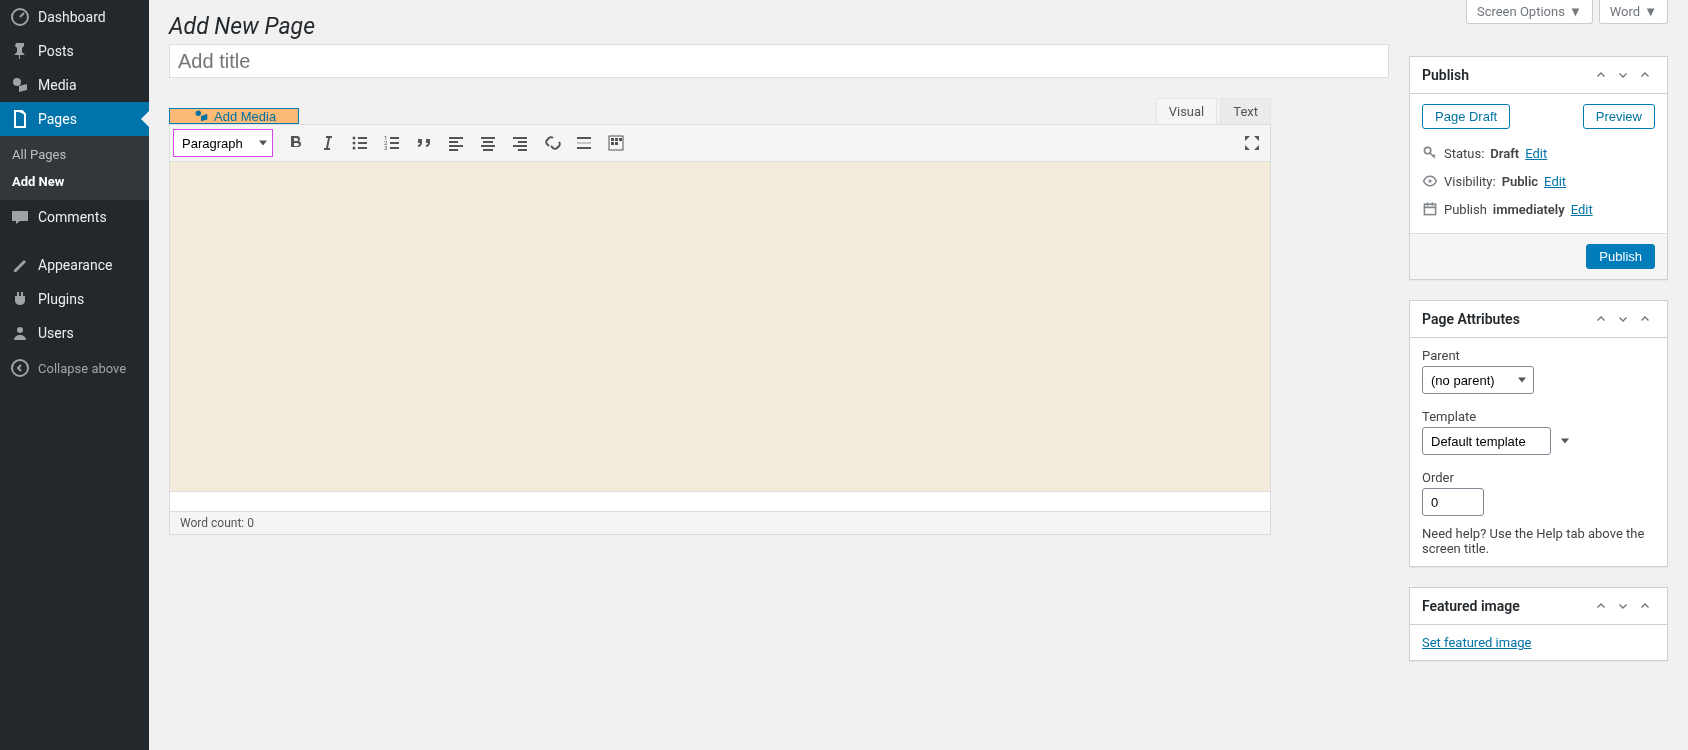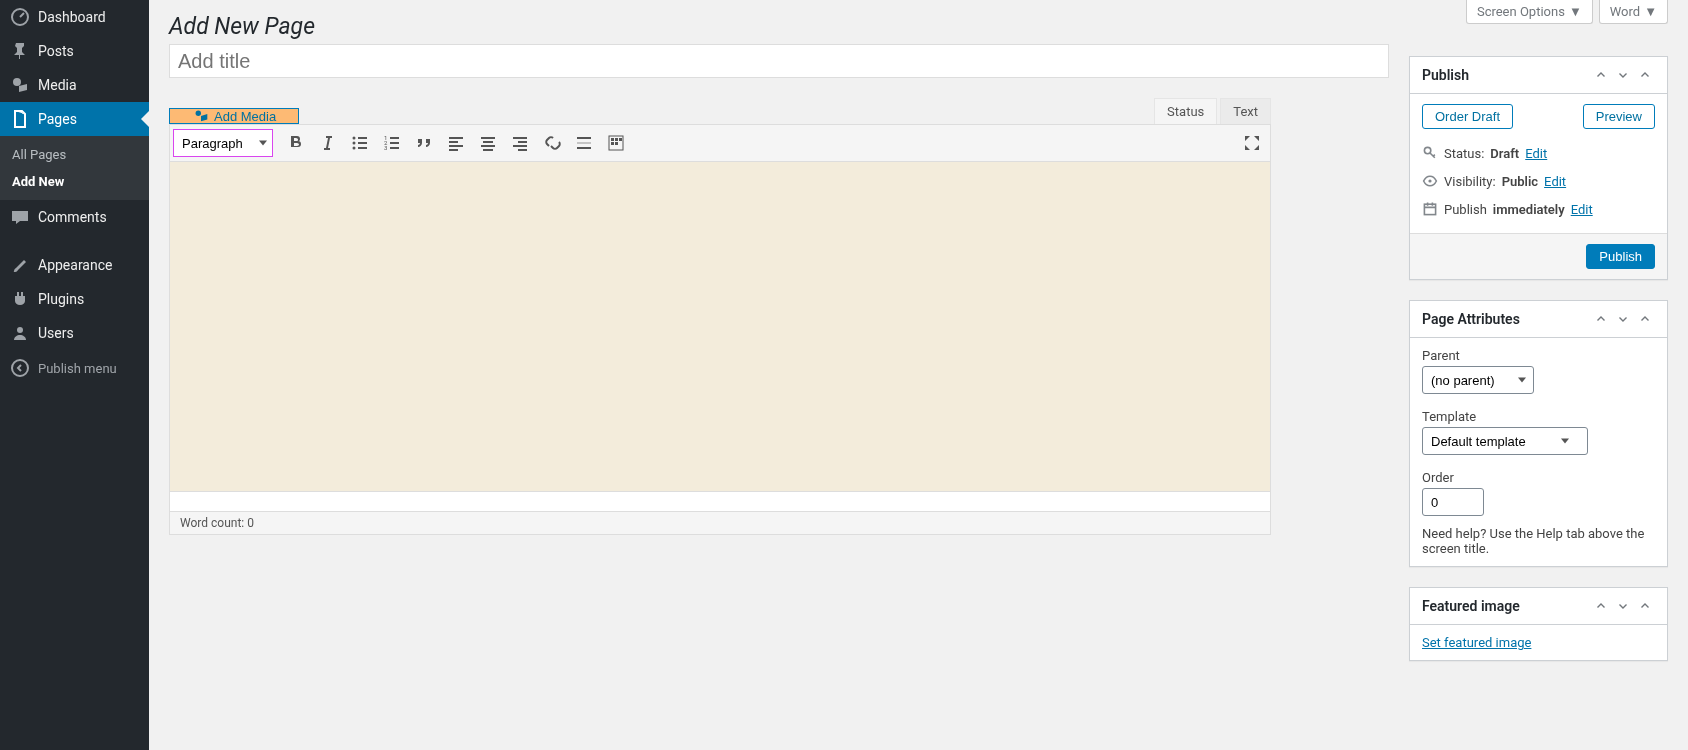--- a/index.html
+++ b/index.html
@@ -435,21 +435,21 @@
         </span>
       <span>Users</span>
     </div>
     <div class="collapse">
       <span class="menu-icon">
           <svg viewBox="0 0 20 20" fill="currentColor">
             <circle cx="10" cy="10" r="8" fill="none" stroke="currentColor" stroke-width="2"></circle>
             <path d="M11 7l-3 3 3 3" fill="none" stroke="currentColor" stroke-width="2"></path>
           </svg>
         </span>
-      <span>Publish menu</span>
+      <span>Collapse above</span>
     </div>
   </div>
 
   <div class="main">
     <div class="top-tabs">
       <div class="top-tab">
         <span>Screen Options</span>
         <span>▼</span>
       </div>
       <div class="top-tab">
@@ -468,21 +468,21 @@
         <div class="editor-wrap">
           <div class="editor-top">
             <button class="add-media-btn">
               <span><svg width="18" height="18" viewBox="0 0 20 20" fill="currentColor">
                     <circle cx="7" cy="8" r="3"></circle>
                     <path d="M10 11l7-2v6l-7 2z"></path>
                   </svg></span>
               <span>Add Media</span>
             </button>
             <div class="editor-tabs">
-              <div class="editor-tab">Status</div>
+              <div class="editor-tab">Visual</div>
               <div class="editor-tab active">Text</div>
             </div>
           </div>
 
           <div class="toolbar">
             <div class="select-wrap">
               <select class="format-select">
                 <option>Paragraph</option>
               </select>
             </div>
@@ -602,21 +602,21 @@
                 </span>
               <span class="handle-btn">
                   <svg viewBox="0 0 20 20" width="14" height="14">
                     <path d="M5 12l5-5 5 5" fill="none" stroke="currentColor" stroke-width="2"></path>
                   </svg>
                 </span>
             </div>
           </div>
           <div class="postbox-body">
             <div class="pub-actions-top">
-              <button class="btn">Order Draft</button>
+              <button class="btn">Page Draft</button>
               <button class="btn">Preview</button>
             </div>
             <div class="misc-row">
               <svg viewBox="0 0 20 20">
                   <circle cx="7" cy="7" r="4" fill="none" stroke="currentColor" stroke-width="2"></circle>
                   <path d="M10 10l6 6m-2-2l2-2" stroke="currentColor" stroke-width="2"></path>
                 </svg>
               <span>Status:</span>
               <span class="misc-value">Draft</span>
               <span class="edit-link">Edit</span>
@@ -666,21 +666,21 @@
                 </span>
             </div>
           </div>
           <div class="postbox-body">
             <label class="attr-label">Parent</label>
             <div class="attr-select-wrap" style="width:112px">
               <select class="attr-select" style="width:112px"><option>(no parent)</option></select>
             </div>
             <label class="attr-label">Template</label>
             <div class="attr-select-wrap" style="width:155px">
-              <select class="attr-select" style="width:166px"><option>Default template</option></select>
+              <select class="attr-select" style="width:129px"><option>Default template</option></select>
             </div>
             <label class="attr-label">Order</label>
             <input class="attr-input" type="text" value="0" style="">
             <p class="help-text">Need help? Use the Help tab above the screen title.</p>
           </div>
         </div>
 
         <div class="postbox">
           <div class="postbox-header">
             <span class="postbox-title">Featured image</span>

